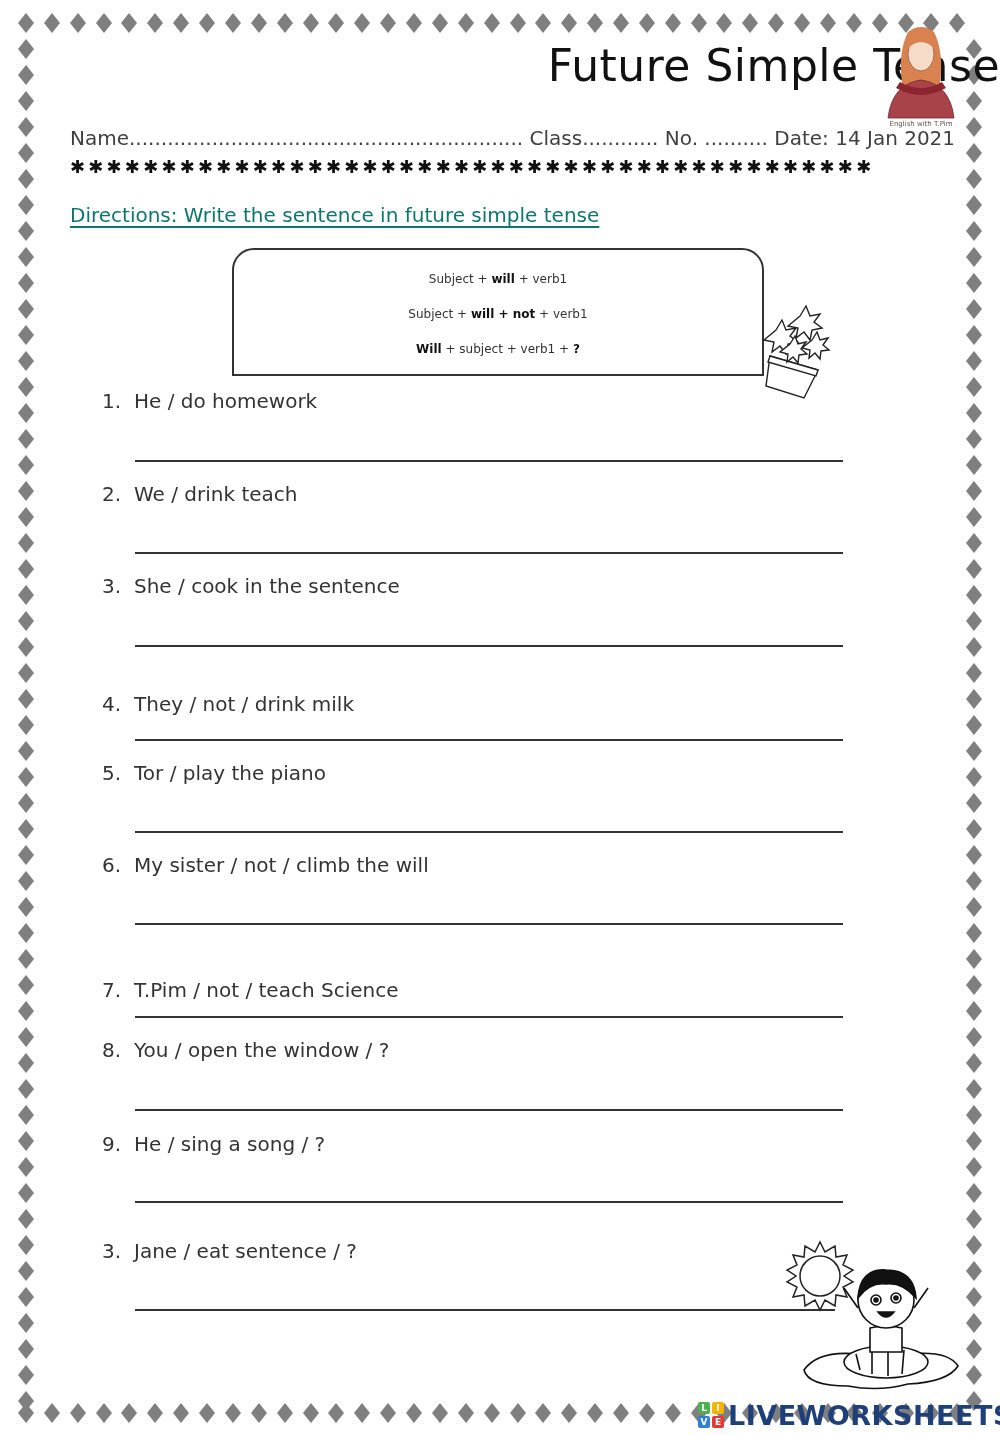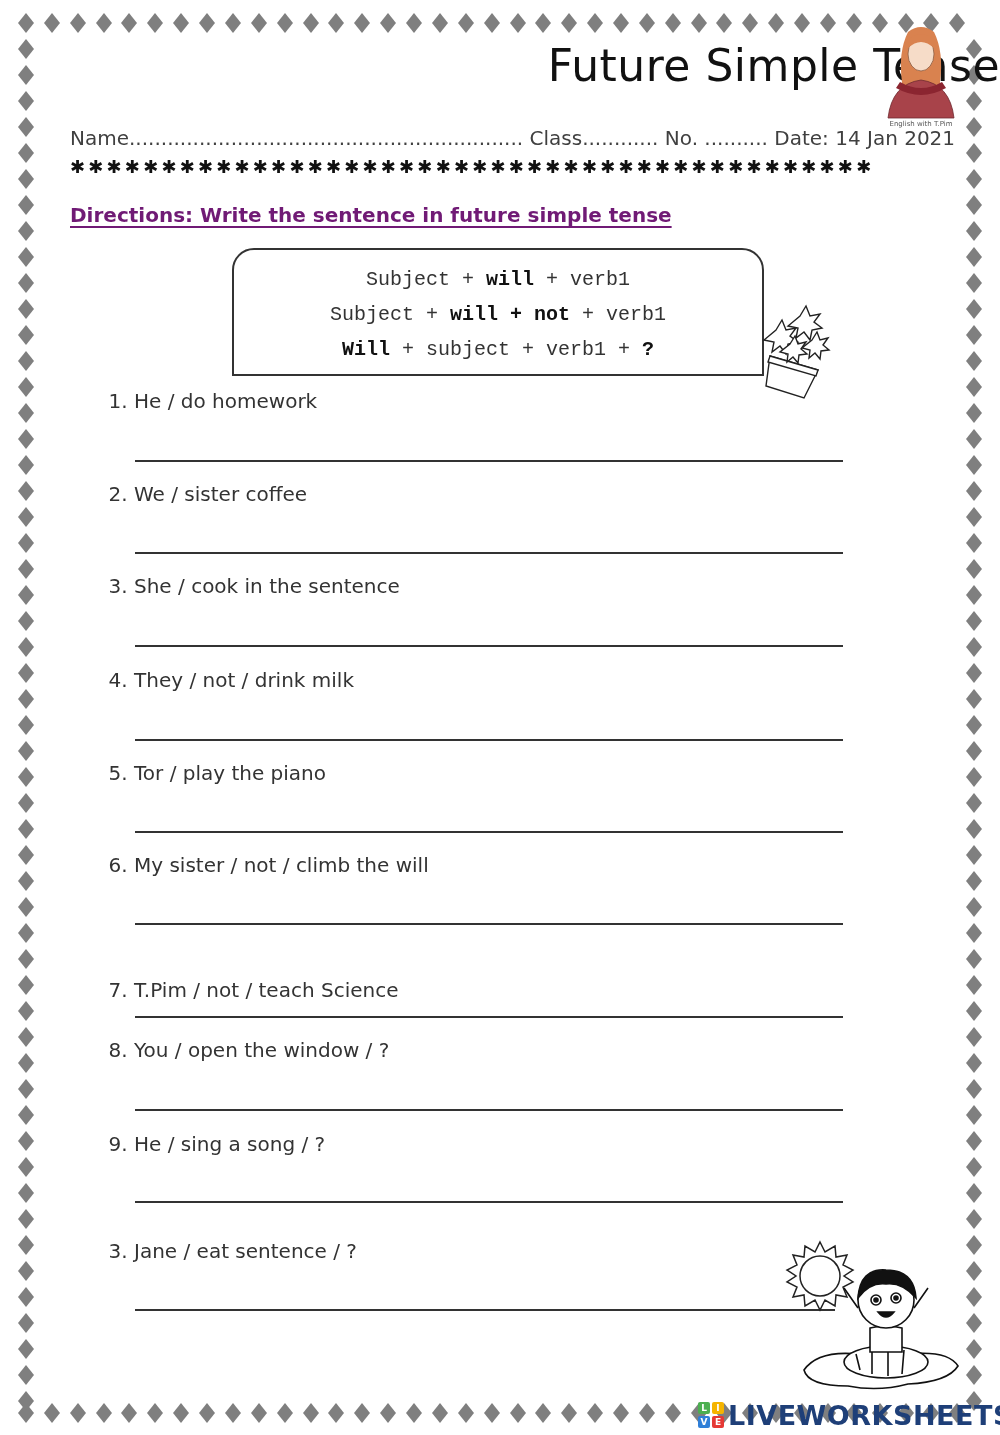--- a/index.html
+++ b/index.html
@@ -4,29 +4,29 @@
 <style>
   html, body { margin:0; padding:0; background:#fff; }
   body { width:1000px; height:1435px; position:relative; overflow:hidden;
          font-family:"DejaVu Sans", sans-serif; color:#2a2a2a; }
   .border { position:absolute; left:0; top:0; width:1000px; height:1435px; pointer-events:none; }
   .title { position:absolute; left:0; width:1000px; top:40px; text-align:right;
            font-family:"DejaVu Sans", sans-serif; font-size:44px; color:#111; letter-spacing:0.5px; }
   .infoline { position:absolute; left:70px; top:126px; font-size:20px; color:#404040; white-space:nowrap; }
   .stars { position:absolute; left:70px; top:156px; width:860px; font-size:18px; color:#111;
            letter-spacing:3.2px; white-space:nowrap; overflow:hidden; }
-  .directions { position:absolute; left:70px; top:203px; font-size:20px; color:#701a75;
-                text-decoration:underline; text-underline-offset:4px;font-weight:bold; }
+  .directions { position:absolute; left:70px; top:203px; font-size:20px; color:#0f766e;
+                text-decoration:underline; text-underline-offset:4px; }
   .rulebox { position:absolute; left:232px; top:248px; width:528px; height:124px;
              border:2px solid #333; border-radius:22px 22px 0 0; border-bottom-width:2px;
-             text-align:center; font-size:20px; color:#333;font-family:Liberation Mono, monospace; }
+             text-align:center; font-size:12px; color:#333; }
   .rulebox .rline { height:35px; line-height:35px; }
   .rulebox .rline:first-child { margin-top:12px; }
   .rulebox b { color:#111; }
-  .q { position:absolute; left:102px; font-size:20px; color:#333; white-space:nowrap;text-align:center; }
+  .q { position:absolute; left:102px; font-size:20px; color:#333; white-space:nowrap; }
   .q .num { display:inline-block; width:32px; }
   .ans { position:absolute; left:135px; width:708px; height:0; border-top:2px solid #333; }
   .illus { position:absolute; }
   .logo { position:absolute; left:698px; top:1398px; height:34px; display:flex; align-items:center; }
   .logo .cubes { display:grid; grid-template-columns:12px 12px; grid-template-rows:12px 12px; gap:2px; margin-right:4px; }
   .logo .cubes span { display:block; font-size:9px; font-weight:bold; color:#fff; text-align:center; line-height:12px; border-radius:2px; }
   .logo .word { font-family:"DejaVu Sans", sans-serif; font-weight:bold; font-size:27px; color:#1e3f78; letter-spacing:0.5px; }
 </style>
 </head>
 <body>
@@ -251,27 +251,27 @@
       <path d="M44 16 l6 -10 l4 10 l10 -2 l-6 8 l8 6 l-10 2 l-2 10 l-6 -8 l-8 6 l2 -10 l-10 -2 z"></path>
       <path d="M56 40 l5 -8 l3 8 l8 -2 l-5 7 l6 5 l-8 1 l-1 8 l-5 -6 l-6 5 l1 -8 l-8 -2 z"></path>
       <path d="M34 44 l5 -8 l3 8 l8 -2 l-5 7 l6 5 l-8 1 l-1 8 l-5 -6 l-6 5 l1 -8 l-8 -2 z"></path>
     </g>
   </g>
 </svg>
 
 <div class="q" style="top:389px"><span class="num">1.</span><span>He / do homework</span></div>
 <div class="ans" style="top:460px"></div>
 
-<div class="q" style="top:482px"><span class="num">2.</span><span>We / sister coffee</span></div>
+<div class="q" style="top:482px"><span class="num">2.</span><span>We / drink teach</span></div>
 <div class="ans" style="top:552px"></div>
 
 <div class="q" style="top:574px"><span class="num">3.</span><span>She / cook in the sentence</span></div>
 <div class="ans" style="top:645px"></div>
 
-<div class="q" style="top:668px"><span class="num">4.</span><span>They / not / drink milk</span></div>
+<div class="q" style="top:692px"><span class="num">4.</span><span>They / not / drink milk</span></div>
 <div class="ans" style="top:739px"></div>
 
 <div class="q" style="top:761px"><span class="num">5.</span><span>Tor / play the piano</span></div>
 <div class="ans" style="top:831px"></div>
 
 <div class="q" style="top:853px"><span class="num">6.</span><span>My sister / not / climb the will</span></div>
 <div class="ans" style="top:923px"></div>
 
 <div class="q" style="top:978px"><span class="num">7.</span><span>T.Pim / not / teach Science</span></div>
 <div class="ans" style="top:1016px"></div>

